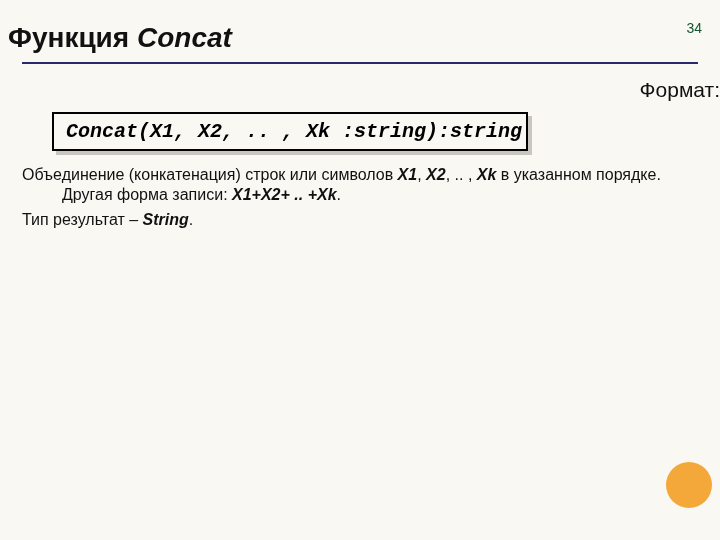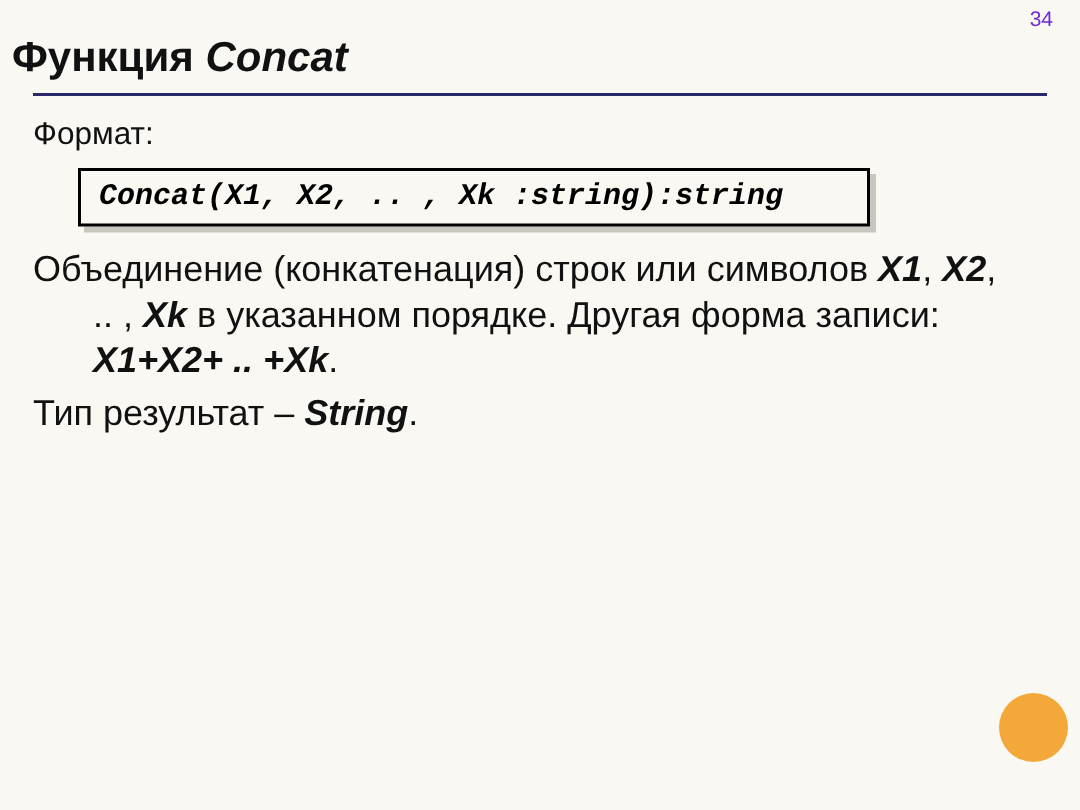--- a/index.html
+++ b/index.html
@@ -6,66 +6,67 @@
   body {
     width: 720px;
     height: 540px;
     background: #faf8f3;
     font-family: Arial, sans-serif;
     position: relative;
     overflow: hidden;
   }
   .page-number {
     position: absolute;
-    top: 4px;
+    top: 20px;
     right: 18px;
     font-size: 14px;
-    color: #6d28d9;
+    color: #14532d;
   }
   .title {
     padding: 22px 0 8px 8px;
     font-size: 28px;
     font-weight: bold;
     color: #111;
   }
   .title .fn { font-style: italic; }
   .title-rule {
     margin: 0 22px 14px 22px;
     border: none;
     border-top: 2px solid #2a2a6a;
   }
   .format-label {
     padding: 0 0 10px 22px;
     font-size: 21px;
     color: #111;
+    text-align: right;
   }
   .code-box {
     margin: 0 0 14px 52px;
-    width: 528px;
+    width: 476px;
     position: relative;
   }
   .code-shadow {
     position: absolute;
     top: 4px; left: 4px; right: -4px; bottom: -4px;
     background: #c9c6bf;
   }
   .code-front {
     position: relative;
     background: #faf8f3;
     border: 2px solid #000;
     padding: 6px 12px;
     font-family: "Courier New", monospace;
     font-weight: bold;
     font-style: italic;
     font-size: 20px;
     white-space: nowrap;
   }
   .body {
     padding: 0 44px 0 22px;
-    font-size: 24px;
+    font-size: 16px;
     line-height: 1.28;
     color: #111;
   }
   .para { margin-bottom: 4px; }
   .indent-cont {
     display: block;
     padding-left: 40px;
     text-indent: -40px;
   }
   .bi { font-weight: bold; font-style: italic; }

